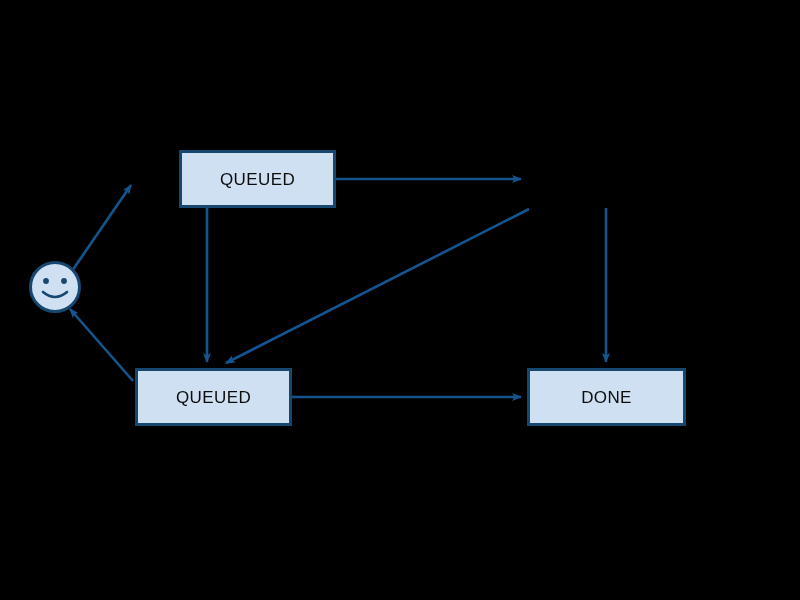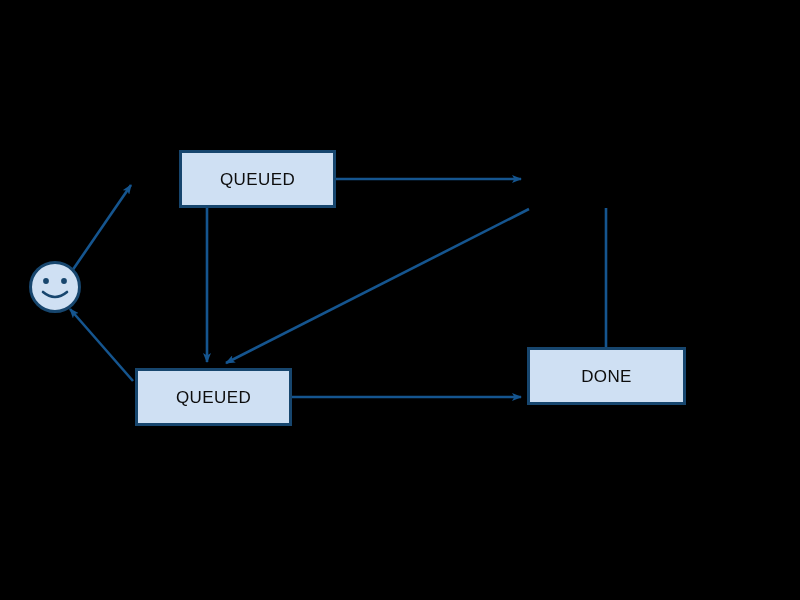--- a/index.html
+++ b/index.html
@@ -87,21 +87,21 @@
 
   <div class="state-box" style="left:135px; top:150px; width:157px; height:58px;margin-left:44px;">
     <span class="state-label">QUEUED</span>
   </div>
 
 
   <div class="state-box" style="left:135px; top:368px; width:157px; height:58px;">
     <span class="state-label">QUEUED</span>
   </div>
 
-  <div class="state-box" style="left:527px; top:347px; width:159px; height:58px;">
+  <div class="state-box" style="left:527px; top:368px; width:159px; height:58px;">
     <span class="state-label">DONE</span>
   </div>
 
   <span class="edge-label" style="left:409px; top:179px;"></span>
   <span class="edge-label" style="left:213px; top:288px;"></span>
   <span class="edge-label" style="left:606px; top:288px;"></span>
   <span class="edge-label" style="left:400px; top:275px;"></span>
   <span class="edge-label" style="left:409px; top:397px;"></span>
 
 </div>

